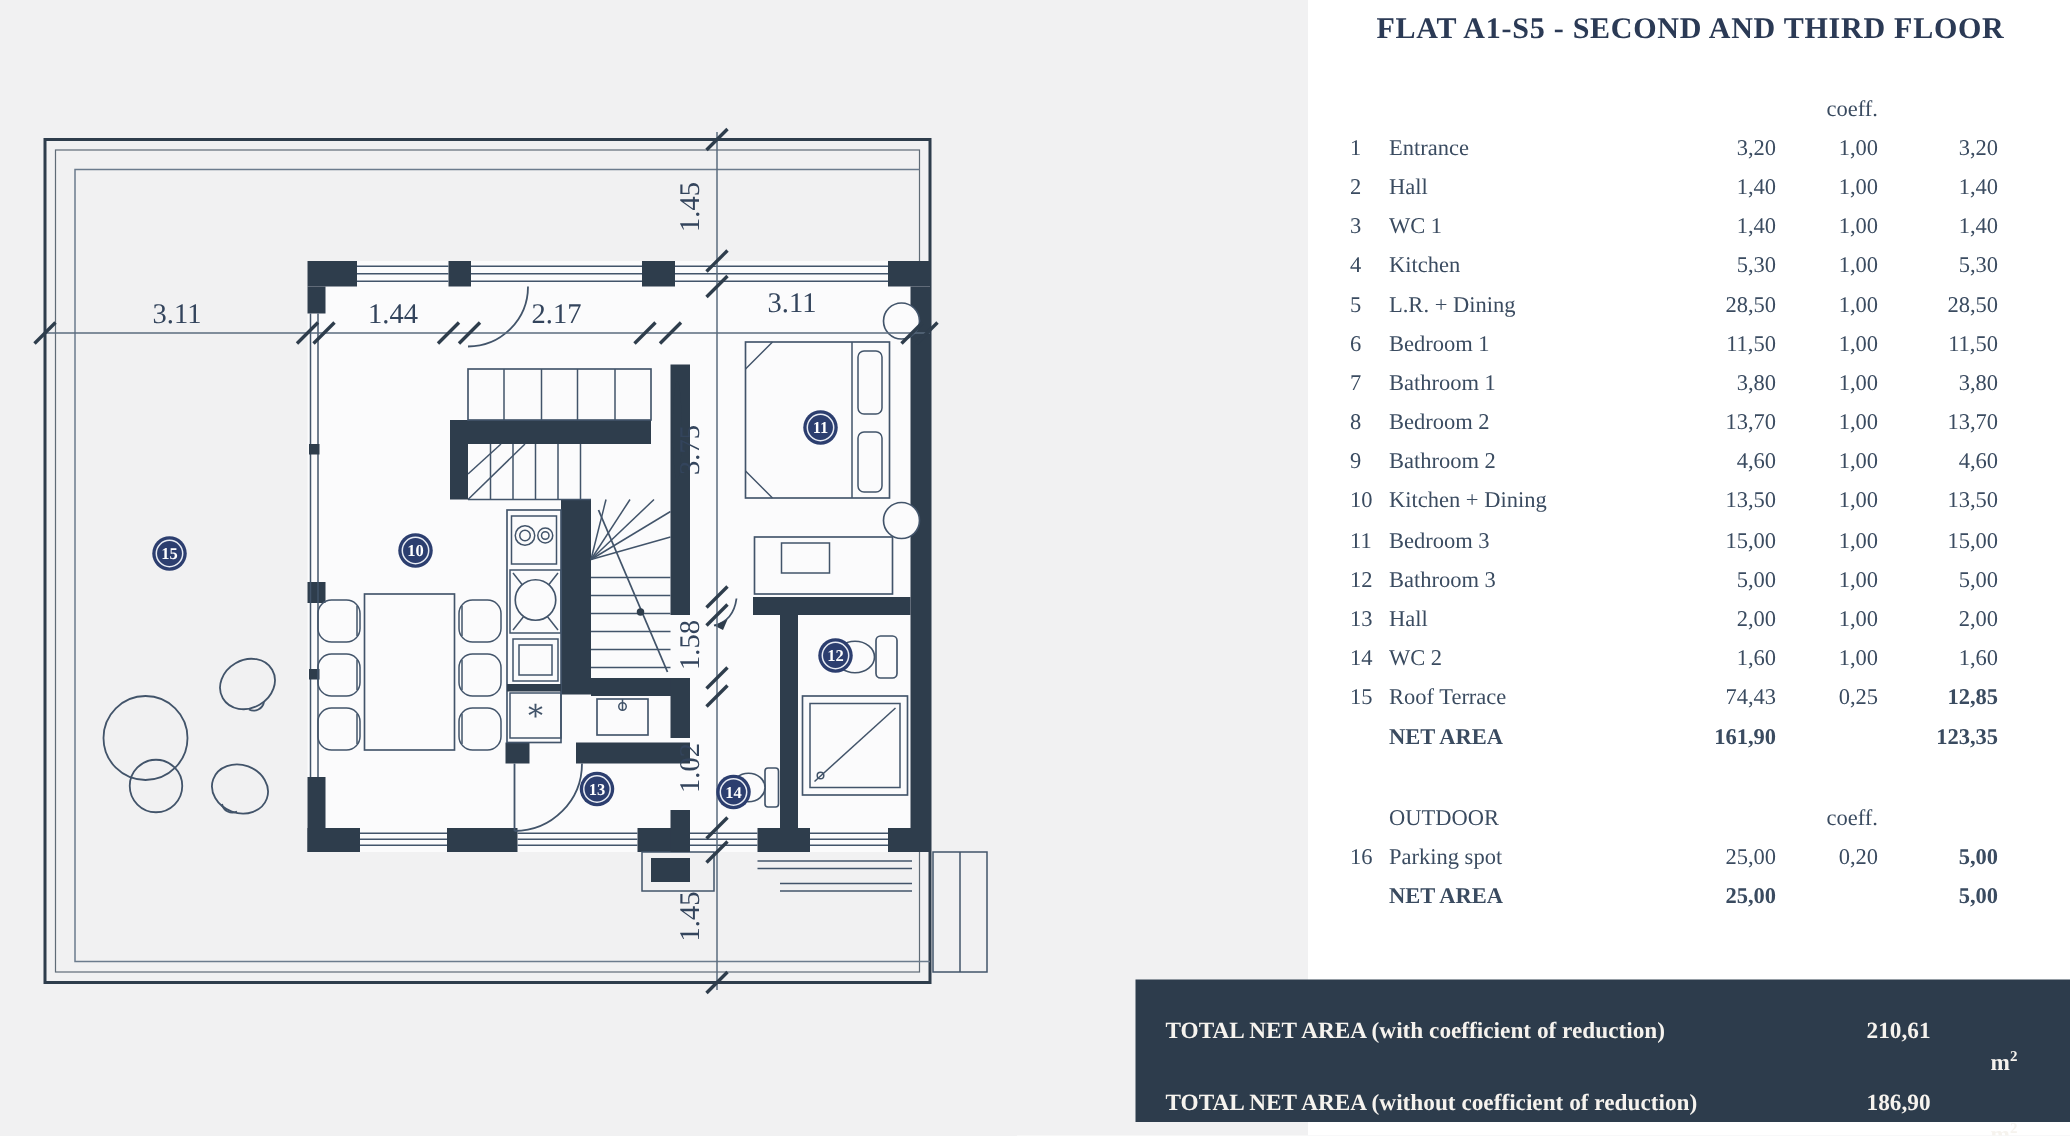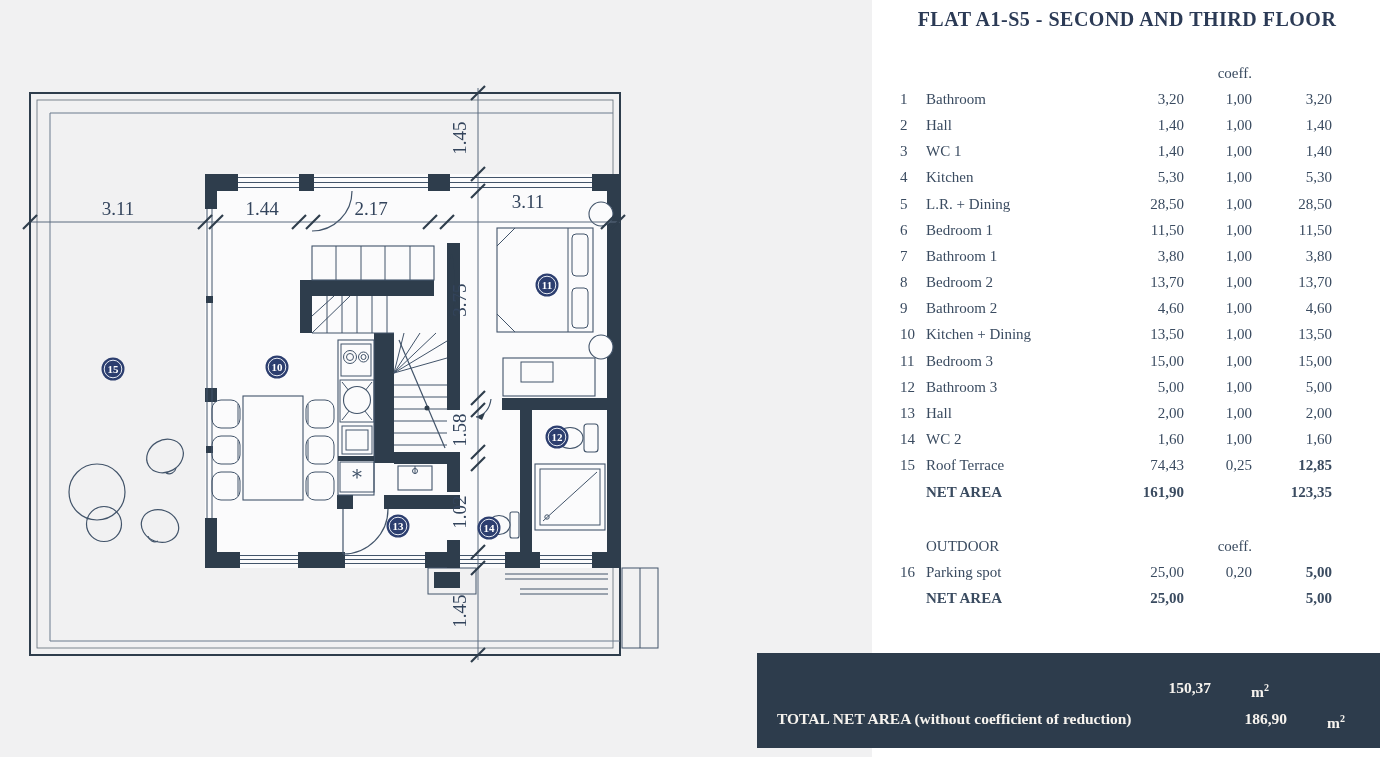--- a/index.html
+++ b/index.html
@@ -14,21 +14,21 @@
   .trow.spacer{height:28px;}
   .c-no,.c-name{text-align:left;}
   .c-area,.c-coeff,.c-net{text-align:right;}
   .b{font-weight:bold;}
   .totals-bar{position:absolute;left:757px;top:653px;width:623px;height:95px;background:#2d3c4c;
       color:#f6f3ee;padding-top:21px;box-sizing:border-box;z-index:5;}
   .tot-row{display:grid;grid-template-columns:434px 76px 90px;padding-left:20px;
       font-size:15.5px;font-weight:bold;line-height:27px;white-space:nowrap;}
   .tot-label{text-align:left;}
   .tot-value{text-align:right;}
-  .tot-unit{text-align:left;padding-left:40px;}
+  .tot-unit{text-align:left;padding-left:40px;margin-top:17px;}
   sup{font-size:10px;}
   
   .wall{fill:#2e3d4c;}
   .thin{stroke:#42546a;stroke-width:1;fill:none;}
   .thin2{stroke:#42546a;stroke-width:1.2;fill:none;}
   .fixture{stroke:#42546a;stroke-width:1.1;fill:#fbfbfc;}
   .dimline{stroke:#5a6b7e;stroke-width:1;fill:none;}
   .tick{stroke:#2e3d4c;stroke-width:2.2;}
   .dimtext{font-family:"Liberation Serif","DejaVu Serif",serif;font-size:19px;fill:#33445c;}
   .badge-n{font-family:"Liberation Serif","DejaVu Serif",serif;font-size:11px;font-weight:bold;
@@ -314,21 +314,21 @@
   <div class="area-table" id="area-table">
       <div class="trow header">
         <span class="c-no"></span>
         <span class="c-name"></span>
         <span class="c-area"></span>
         <span class="c-coeff">coeff.</span>
         <span class="c-net"></span>
       </div>
       <div class="trow item">
         <span class="c-no">1</span>
-        <span class="c-name">Bathroom</span>
+        <span class="c-name">Entrance</span>
         <span class="c-area">3,20</span>
         <span class="c-coeff">1,00</span>
         <span class="c-net">3,20</span>
       </div>
       <div class="trow item">
         <span class="c-no">2</span>
         <span class="c-name">Hall</span>
         <span class="c-area">1,40</span>
         <span class="c-coeff">1,00</span>
         <span class="c-net">1,40</span>
@@ -451,21 +451,22 @@
         <span class="c-name b">NET AREA</span>
         <span class="c-area b">25,00</span>
         <span class="c-coeff"></span>
         <span class="c-net b">5,00</span>
       </div>
     </div>
 </div>
 
 <div class="totals-bar">
   <div class="tot-row">
-    <span class="tot-value">150,37</span>
+    <span class="tot-label">TOTAL NET AREA (with coefficient of reduction)</span>
+    <span class="tot-value">210,61</span>
     <span class="tot-unit"><span>m</span><sup>2</sup></span>
   </div>
   <div class="tot-row">
     <span class="tot-label">TOTAL NET AREA (without coefficient of reduction)</span>
     <span class="tot-value">186,90</span>
     <span class="tot-unit"><span>m</span><sup>2</sup></span>
   </div>
 </div>
 
 </body></html>

